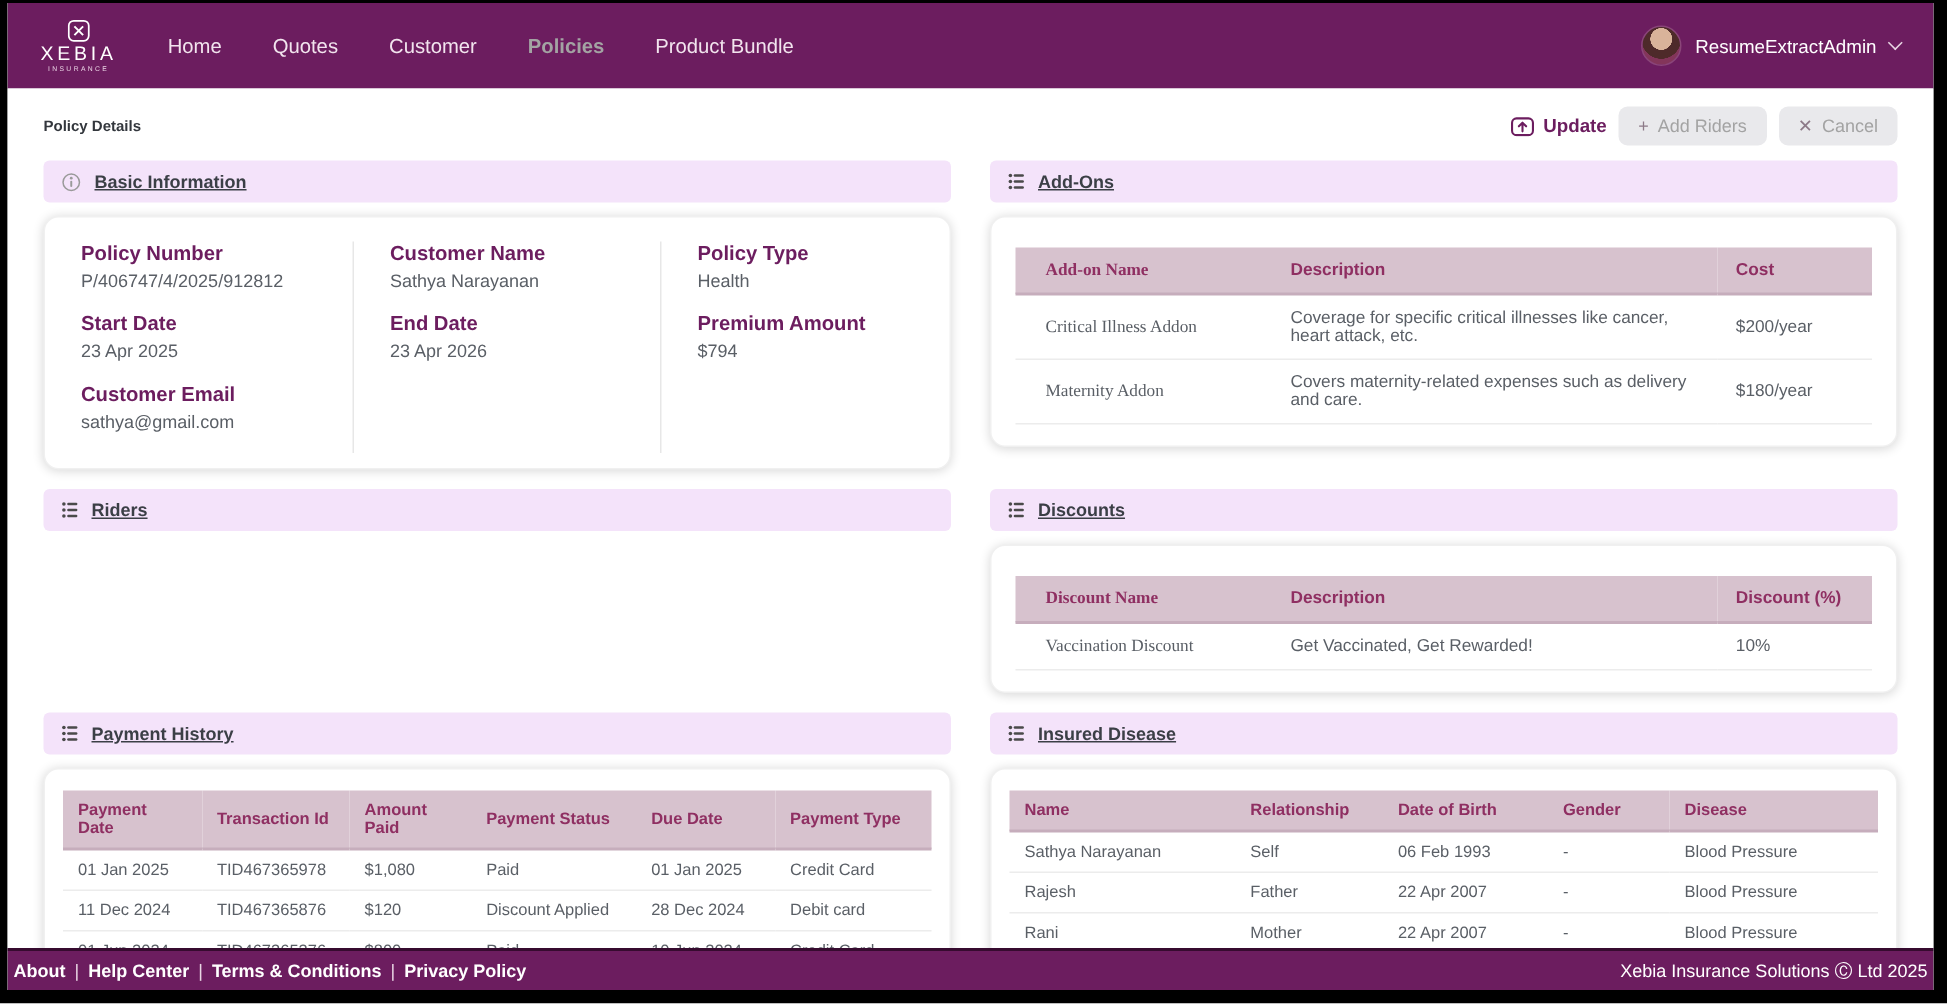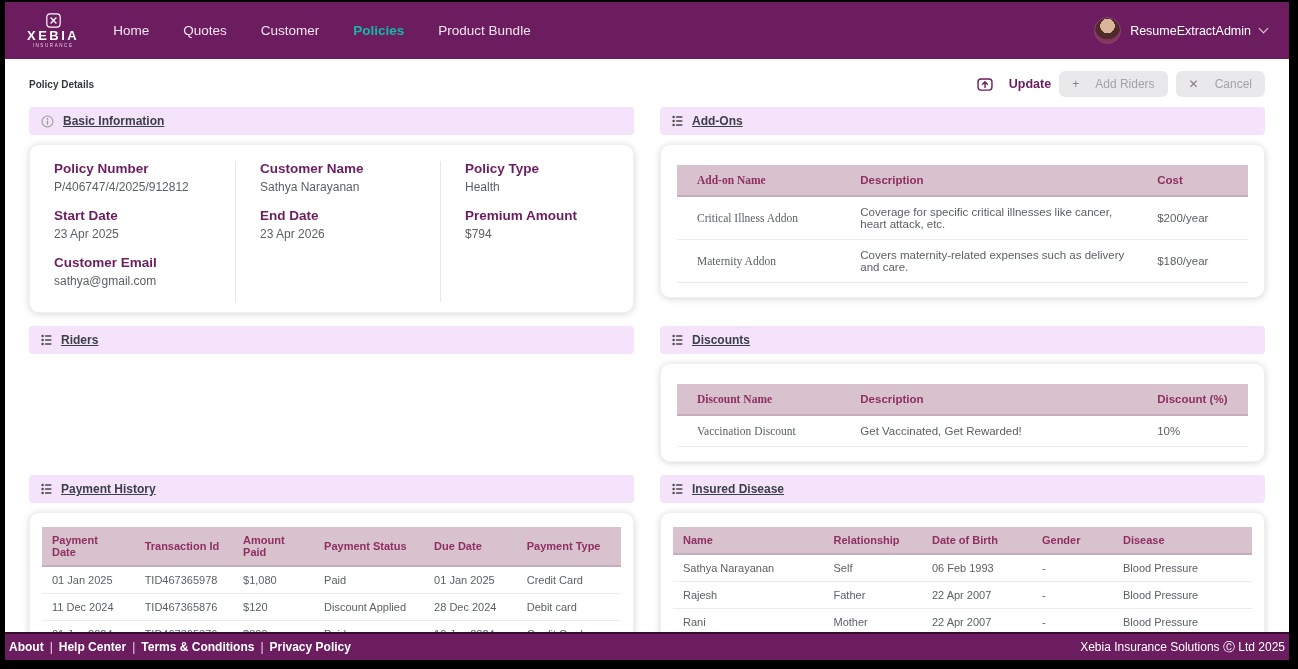--- a/index.html
+++ b/index.html
@@ -4,39 +4,39 @@
 <style>
   * { margin:0; padding:0; box-sizing:border-box; }
   html,body { width:1298px; height:669px; font-family:"Liberation Sans", sans-serif; }
   .frame { width:1298px; height:669px; background:#000; padding:2px 9px 9px 5px; }
   .app { width:100%; height:100%; background:#fff; display:flex; flex-direction:column; overflow:hidden; }
 
   
   .nav { height:57px; background:#6c1d5f; display:flex; align-items:center; padding:0 22px; flex:0 0 auto; }
   .brand { display:flex; flex-direction:column; align-items:center; color:#fff; margin-right:34px; cursor:pointer; }
   .brand svg { margin-bottom:1px; }
-  .brand-name { font-size:13px; font-weight:bold; letter-spacing:2.5px; line-height:13px; }
+  .brand-name { font-size:13px; font-weight:normal; letter-spacing:2.5px; line-height:13px; }
   .brand-tag { font-size:4.5px; letter-spacing:1.6px; color:#e8cfe2; margin-top:1px; }
   .nav-items { display:flex; gap:34px; }
   .nav-item { color:#f2e4ee; font-size:13.5px; cursor:pointer; }
-  .nav-item.active { color:#14b8a6; font-weight:bold; }
+  .nav-item.active { color:#a3a3a3; font-weight:bold; }
   .nav-right { margin-left:auto; display:flex; align-items:center; gap:9px; color:#fff; cursor:pointer; }
   .avatar { width:27px; height:27px; border-radius:50%;
             background: radial-gradient(circle at 50% 32%, #d9b39a 0 34%, #4e2a2a 35% 62%, #83355a 63%);
             border:1px solid #8a4579; }
   .user-name { font-size:12.5px; }
   .caret { width:7px; height:7px; border-right:1.5px solid #e8d5e3; border-bottom:1.5px solid #e8d5e3;
            transform:rotate(45deg); margin-top:-4px; }
 
   
   .main { flex:1 1 auto; overflow:hidden; padding:8px 24px 0; background:#fff; }
   .page-head { display:flex; align-items:center; justify-content:space-between; margin:4px 0 10px; }
   .page-title { font-size:10px; font-weight:bold; color:#33373d; }
   .actions { display:flex; align-items:center; gap:8px; }
-  .btn { border:none; display:inline-flex; align-items:center; gap:16px; font-family:inherit; cursor:pointer; }
+  .btn { border:none; display:inline-flex; align-items:center; gap:6px; font-family:inherit; cursor:pointer; }
   .btn-update { background:transparent; color:#6c1d5f; font-size:12.5px; font-weight:600; }
   .btn-grey { background:#e9e9ec; color:#a3a3a3; font-size:12px; padding:6px 13px; border-radius:6px; }
   .btn-grey .glyph { font-size:12px; color:#8d7a88; }
 
   .grid { display:grid; grid-template-columns:1fr 1fr; column-gap:26px; row-gap:13px; }
 
   .sec-head { height:28px; background:#f4e3fa; border-radius:4px; display:flex; align-items:center; gap:9px;
               padding:0 12px; font-size:12px; font-weight:bold; color:#3b3f46;text-decoration:underline; }
   .card { background:#fff; border-radius:10px; box-shadow:0 1px 7px rgba(0,0,0,.16); border:1px solid #f0f0f0;
           margin-top:9px; }

